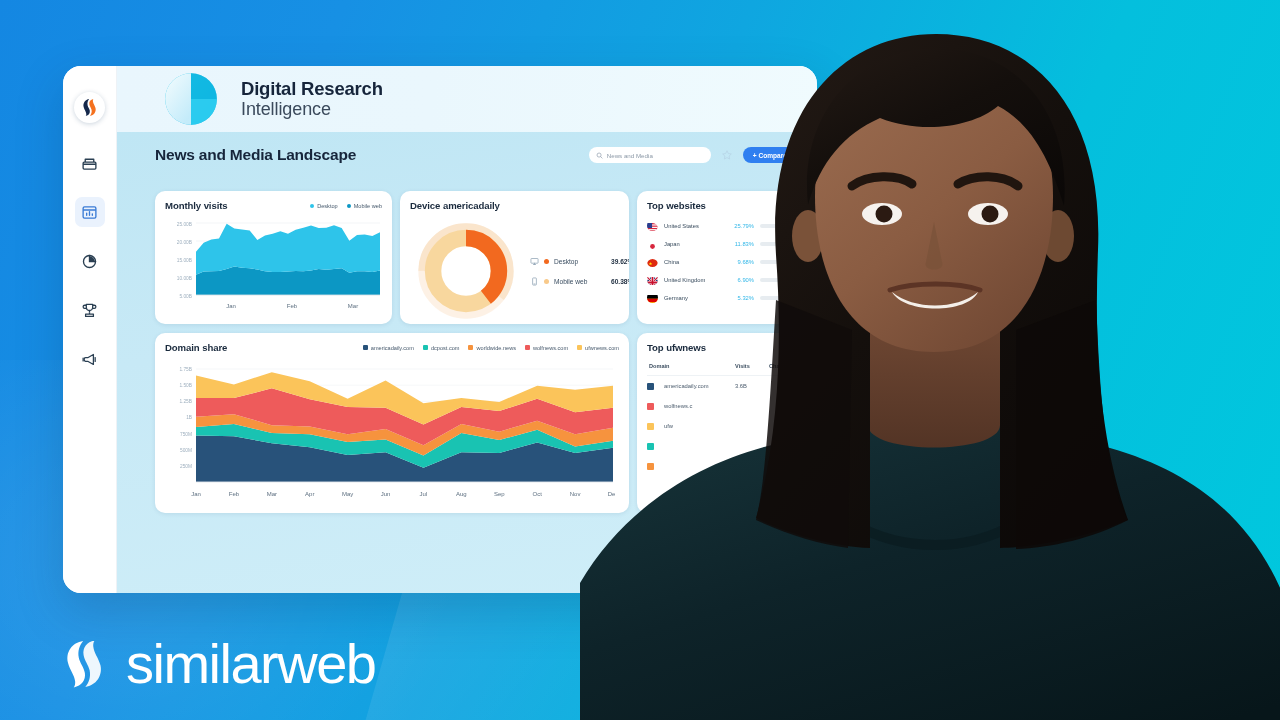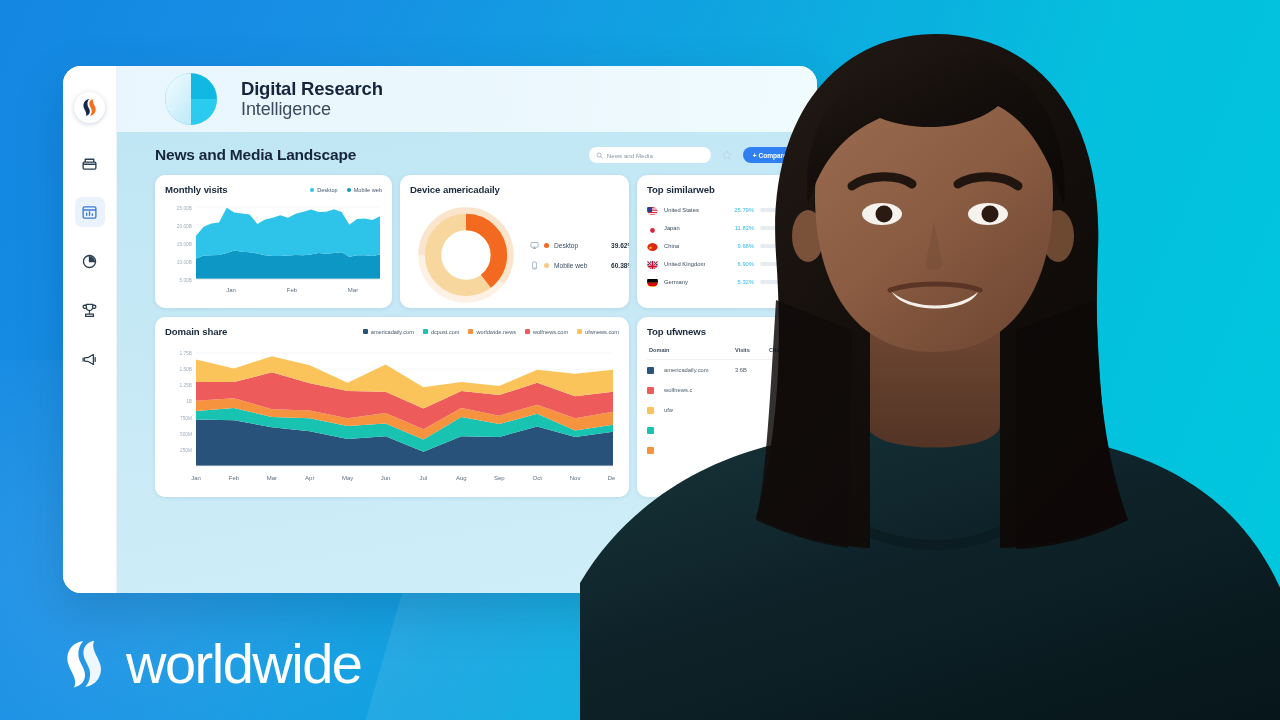--- a/index.html
+++ b/index.html
@@ -81,21 +81,21 @@
   #dash-body {
     flex: 1;
     background: linear-gradient(170deg, #bfe6f4 0%, #c7e9f6 40%, #cfeef8 100%);
     padding: 14px 16px 16px 38px;
     display: flex; flex-direction: column;
     min-height: 0;
   }
 
   #dash-topbar {
     display: flex; align-items: center; gap: 10px;
-    margin-bottom: 11px; padding-right: 4px;
+    margin-bottom: 27px; padding-right: 4px;
   }
   #page-title {
     font-size: 15.5px; font-weight: bold; color: #16253b; letter-spacing: -0.2px;
     flex: 1;
   }
   #search-box {
     width: 122px; height: 16px; background: #fff; border-radius: 9px;
     display: flex; align-items: center; gap: 4px; padding: 0 7px;
   }
   #search-text { font-size: 6.2px; color: #8b98a6; white-space: nowrap; }
@@ -364,21 +364,21 @@
                 </span>
                 <span class="device-dot" style="background:#f8c98a"></span>
                 <span class="device-name">Mobile web</span>
                 <span class="device-pct">60.38%</span>
               </div>
             </div>
           </div>
         </div>
 
         <div class="card">
-          <div class="card-title">Top similarweb</div>
+          <div class="card-title">Top websites</div>
           <div id="country-list">
               <div class="country-row">
                 <span class="flag"><svg viewBox="0 0 24 24">
                     <circle cx="12" cy="12" r="12" fill="#d7263d"></circle>
                     <rect y="3" width="24" height="2.6" fill="#fff"></rect>
                     <rect y="8.2" width="24" height="2.6" fill="#fff"></rect>
                     <rect y="13.4" width="24" height="2.6" fill="#fff"></rect>
                     <rect y="18.6" width="24" height="2.6" fill="#fff"></rect>
                     <rect width="11" height="11" fill="#2a3d8f"></rect>
                   </svg></span>
@@ -600,14 +600,14 @@
 
   <path d="M196 300 C 190 400, 186 480, 176 520 C 206 534, 238 544, 268 548 L 272 330 Z" fill="#100c0a" opacity="0.85"></path>
   <path d="M516 300 C 520 400, 526 482, 548 520 C 514 538, 470 548, 436 549 L 436 330 Z" fill="#0d0908" opacity="0.9"></path>
 </svg>
 
 <div id="brand-footer">
   <svg id="footer-mark" viewBox="0 0 24 24">
     <path d="M11.6 1.4C6.5 2.1 3.4 6.6 4.6 11.4c.9 3.5 3 5.6 3.3 8.6.2 1.8-.6 2.8-.6 2.8 3.6-.6 5.6-3.3 5.1-6.6-.4-2.7-2.3-4.6-2.8-7.1C9 6.1 9.9 3.4 11.6 1.4z" fill="#ffffff"></path>
     <path d="M12.6 22.6c5-.7 8.1-5.2 7-10-.9-3.5-3-5.6-3.3-8.6-.2-1.8.6-2.8.6-2.8-3.6.6-5.6 3.3-5.1 6.6.4 2.7 2.3 4.6 2.8 7.1.6 3-.3 5.7-2 7.7z" fill="#ffffff" opacity="0.92"></path>
   </svg>
-  <div id="footer-wordmark">worldwide</div>
+  <div id="footer-wordmark">similarweb</div>
 </div>
 
 </body></html>

